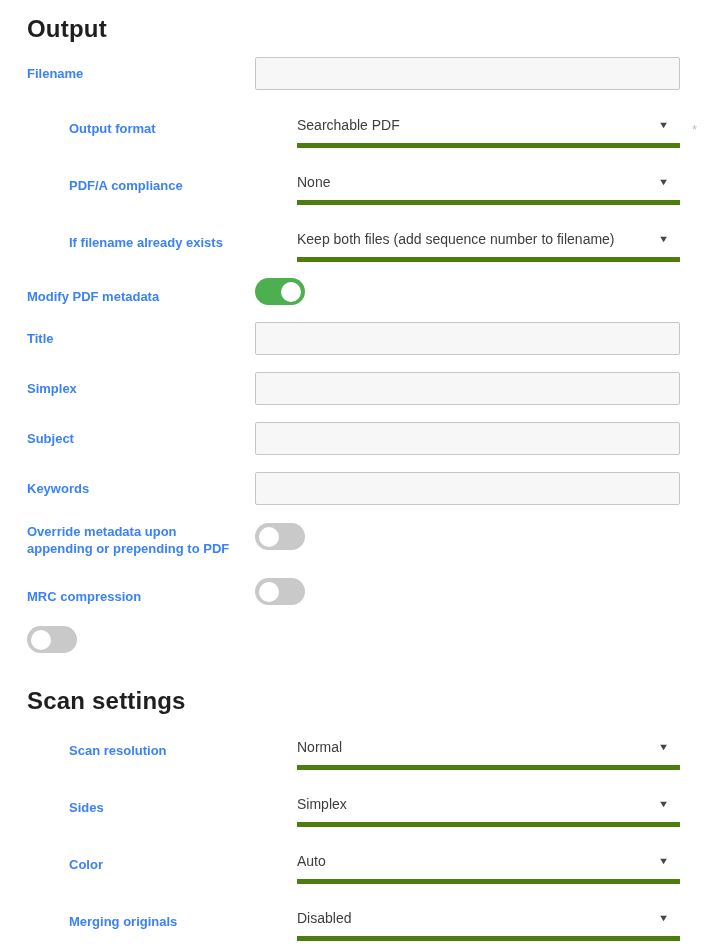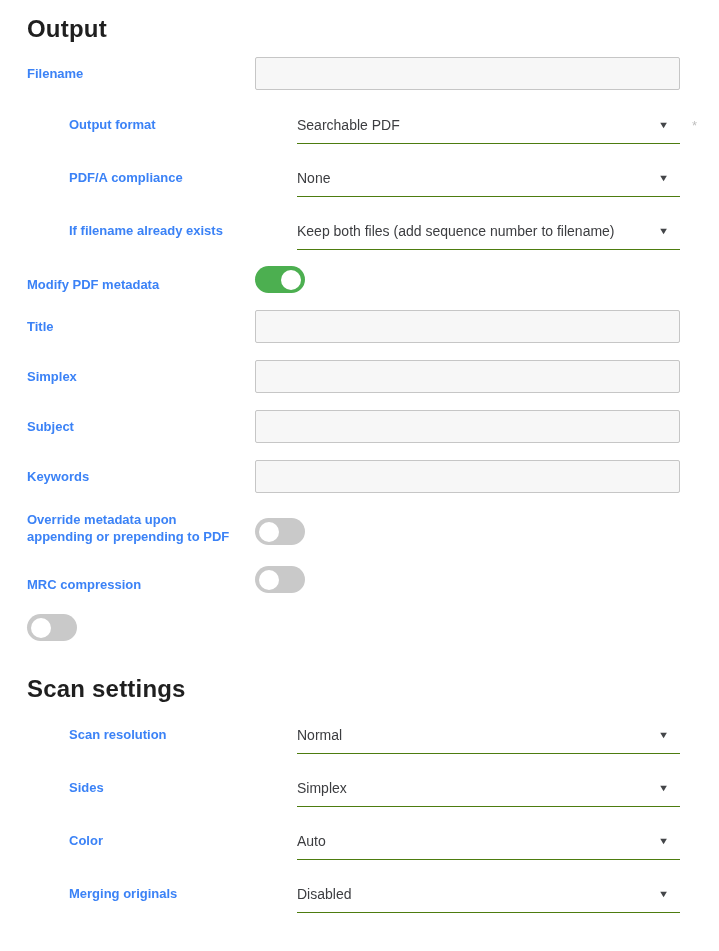--- a/index.html
+++ b/index.html
@@ -35,40 +35,40 @@
     font-family:"Liberation Sans", sans-serif;
     font-size:14px; color:#3e3f42;
     padding:0 10px; outline:none;
   }
 
   
   .row-select { align-items:flex-end; margin-bottom:16px; }
   .row-select .label { padding-bottom:11px;margin-left:42px; }
   .select {
     flex:1; display:flex; justify-content:space-between; align-items:flex-start;
-    border-bottom:1px solid #4d7c0f;
+    border-bottom:5px solid #4d7c0f;
     padding:10px 0 10px 0;
     cursor:pointer;
   }
   .select-value { font-size:14px; line-height:16px; color:#3c3d40; }
   .dropdown-arrow {
     font-size:9px; color:#444649; margin-right:12px;
     transform:scaleX(1.25); line-height:16px;
   }
   .required {
     position:absolute; right:-17px; bottom:11px;
     font-size:13px; color:#bfbfbf;
   }
 
   
   .row-toggle { align-items:flex-end; margin-bottom:21px; }
   .row--modify { margin-bottom:17px; }
   .row--keywords { margin-bottom:18px; }
   .row--encrypt { margin-bottom:37px; }
-  .row--override { align-items:flex-end; }
+  .row--override { align-items:flex-start; }
   .toggle {
     width:50px; height:27px; border-radius:14px;
     background:#c9c9c9; position:relative; cursor:pointer;
     flex-shrink:0;
   }
   .toggle .knob {
     width:20px; height:20px; border-radius:50%;
     background:#ffffff;
     position:absolute; top:50%; transform:translateY(-50%);
     left:4px;

